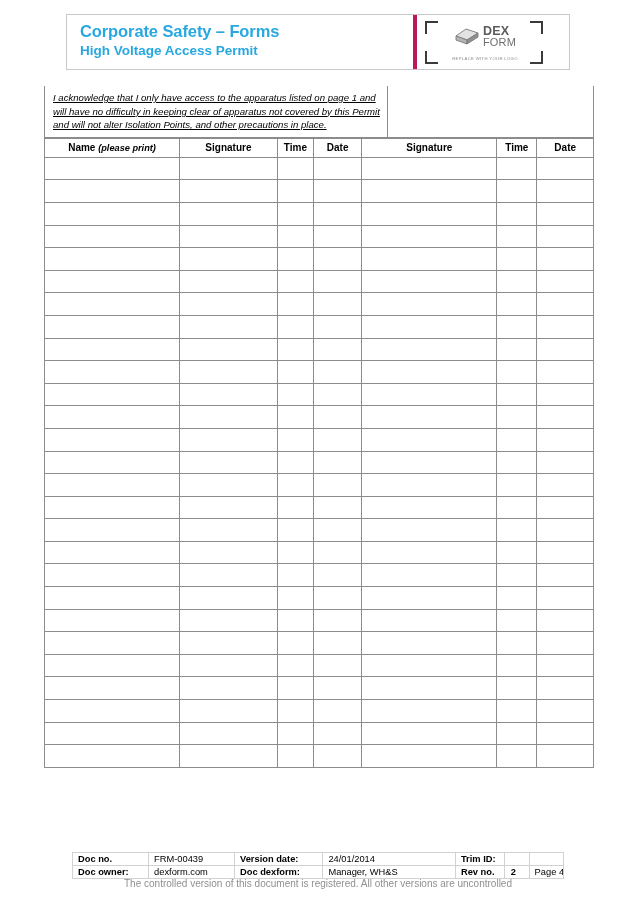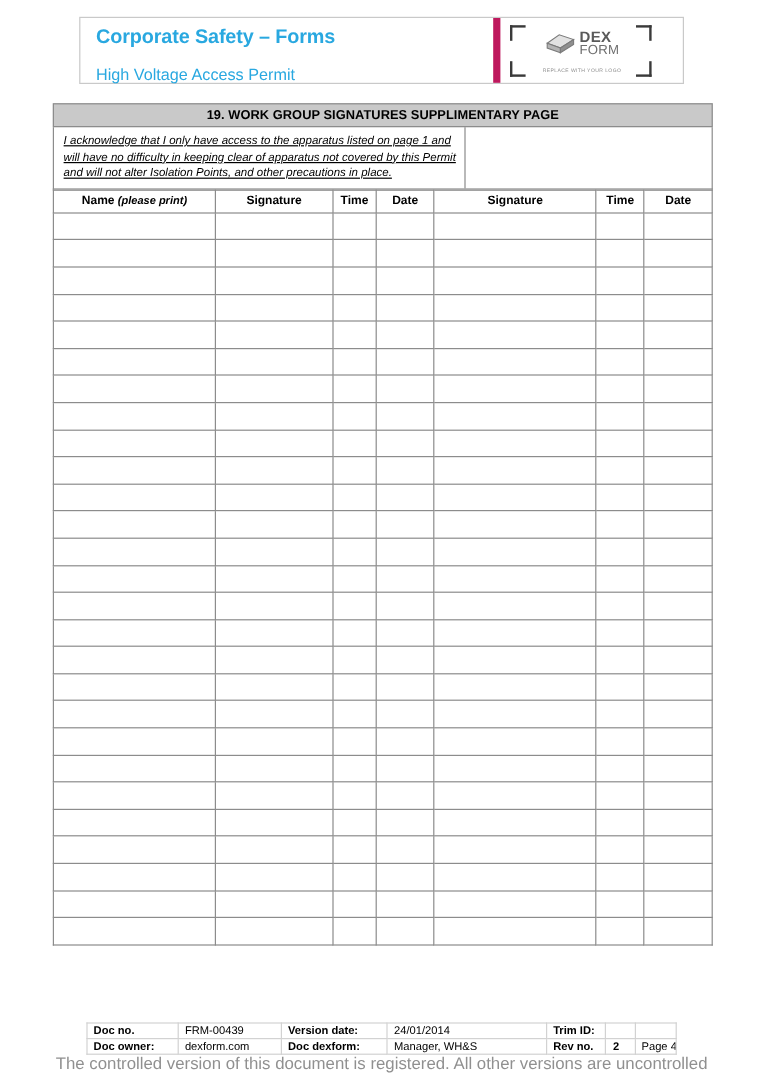--- a/index.html
+++ b/index.html
@@ -24,37 +24,37 @@
     width: 504px;
     height: 56px;
     border: 1px solid #c9c9c9;
     box-sizing: border-box;
     display: flex;
     background: #ffffff;
   }
   .header-title-cell {
     width: 350px;
     box-sizing: border-box;
-    border-right: 6px solid #be185d;
+    border-right: 4px solid #be185d;
     padding: 7px 0 0 13px;
   }
   .title-main {
     font-size: 16.5px;
     font-weight: bold;
     color: #29a8e0;
     line-height: 19px;
     letter-spacing: -0.1px;
     white-space: nowrap;
   }
   .title-sub {
     font-size: 13.5px;
-    font-weight: normal;
+    font-weight: bold;
     color: #29a8e0;
     line-height: 17px;
-    margin-top: 13px;
+    margin-top: 1px;
     white-space: nowrap;
   }
   .header-logo-cell {
     flex: 1;
     position: relative;
   }
   .logo-frame {
     position: absolute;
     left: 8px;
     top: 6px;
@@ -217,21 +217,21 @@
   td.val { font-weight: normal; margin-top: 16px; }
   td.ctr { text-align: center; font-weight: bold; }
   td.pg  { text-align: center; font-weight: normal; border-left: none; }
 
   .disclaimer {
     position: absolute;
     left: 0;
     top: 878px;
     width: 636px;
     text-align: center;
-    font-size: 14px;
+    font-size: 10px;
     color: #909090;
   }
 </style>
 </head>
 <body>
 
 <div class="doc-header">
   <div class="header-title-cell">
     <div class="title-main">Corporate Safety – Forms</div>
     <div class="title-sub">High Voltage Access Permit</div>
@@ -255,21 +255,20 @@
           </span>
         </div>
         <div class="logo-tagline">REPLACE WITH YOUR LOGO</div>
       </div>
     </div>
   </div>
 </div>
 
 <div class="sheet">
 
-  <div class="section-bar">19. WORK GROUP SIGNATURES SUPPLIMENTARY PAGE</div>
 
   <div class="ack-row">
     <div class="ack-cell left">I acknowledge that I only have access to the apparatus listed on page 1 and will have no difficulty in keeping clear of apparatus not covered by this Permit and will not alter Isolation Points, and other precautions in place.</div>
   </div>
 
   <table class="sig-table">
     <colgroup>
       <col style="width:24.6%">
       <col style="width:17.8%">
       <col style="width:6.6%">

